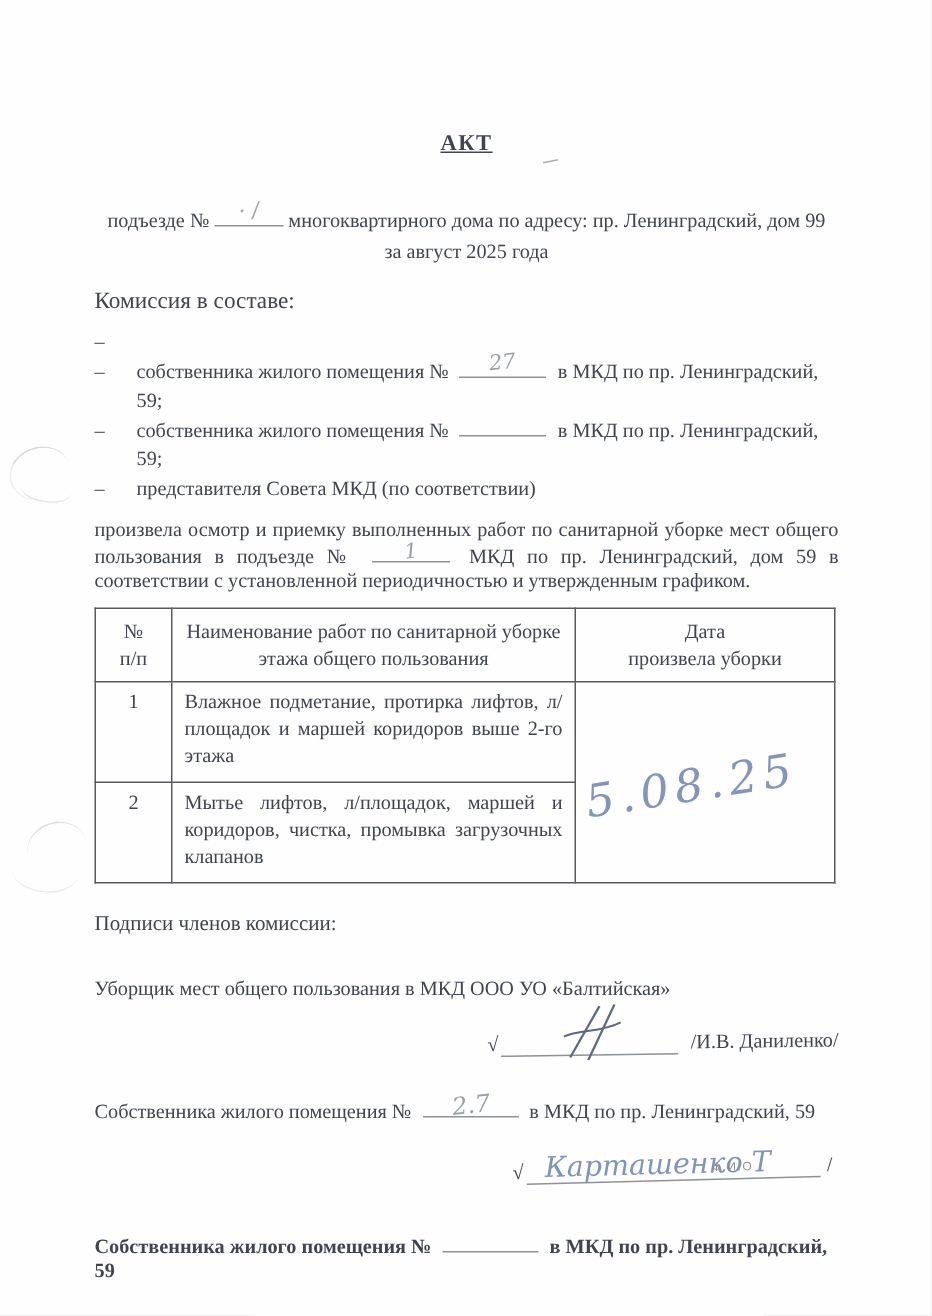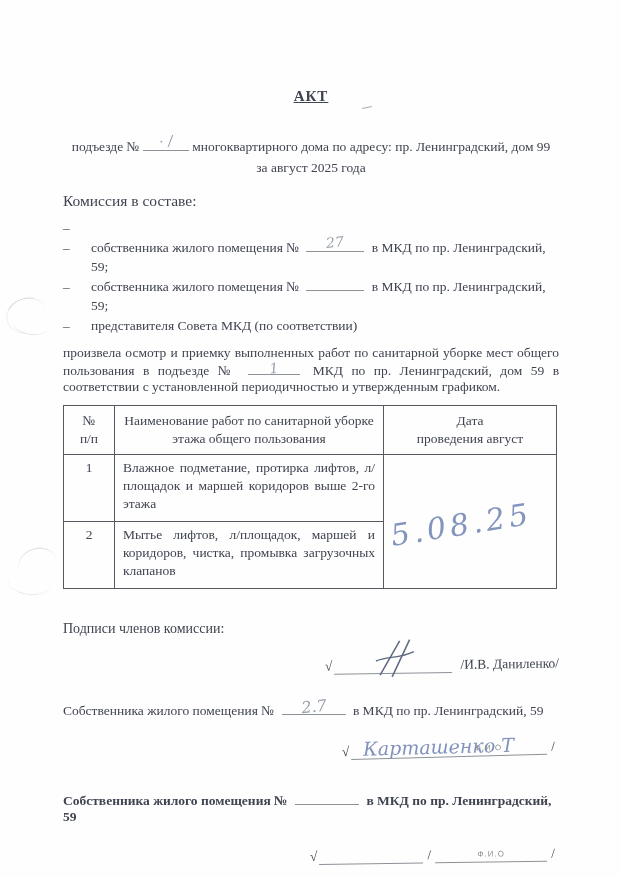--- a/index.html
+++ b/index.html
@@ -38,21 +38,21 @@
   th.col-num, td.cell-num { width:34px; text-align:center; }
   th.col-work { width:252px; text-align:center; }
   th.col-date { width:156px; text-align:center; }
   th { vertical-align:middle !important; padding:6px 8px !important; }
   td.cell-work { text-align:justify; }
   td.cell-date { position:relative; vertical-align:middle; }
   .hw-date { position:absolute; left:6px; top:46%; transform:rotate(-9deg); font-size:30px; letter-spacing:4px; color:#8495bd; font-style:italic; font-family:"DejaVu Serif", serif; white-space:nowrap; }
   tr.row-work td { height:58px; }
 
   
-  .sig-heading { font-size:14px; margin:32px 0 0 0; }
+  .sig-heading { font-size:14px; margin:20px 0 0 0; }
   .sig-label { font-size:13.5px; margin:26px 0 0 0; }
   .sig-label .blank { min-width:58px; margin:0 4px; }
   .sig-row { display:flex; align-items:flex-end; justify-content:flex-end; font-size:13.5px; margin-top:22px; transform:rotate(-0.8deg); }
   .check { margin-right:2px; }
   .u { border-bottom:1px solid #8d9298; height:14px; position:relative; }
   .u .over { position:absolute; left:12px; bottom:-1px; white-space:nowrap; }
   .fio { position:absolute; top:2px; left:50%; transform:translateX(-50%); font-size:8px; letter-spacing:1px; color:#8b8f94; font-family:"Liberation Sans", sans-serif; }
   .slash-sep { margin:0 4px; }
   .name-after { margin-left:8px; white-space:nowrap; }
 
@@ -130,39 +130,40 @@
         <th class="col-num">
           <span>№</span><br>
           <span>п/п</span>
         </th>
         <th class="col-work">
           <span>Наименование работ по санитарной уборке</span><br>
           <span>этажа общего пользования</span>
         </th>
         <th class="col-date">
           <span>Дата</span><br>
-          <span>проведения август</span>
+          <span>произвела уборки</span>
         </th>
       </tr>
       <tr class="row-work">
         <td class="cell-num">1</td>
         <td class="cell-work">Влажное подметание, протирка лифтов, л/площадок и маршей коридоров выше 2-го этажа</td>
         <td class="cell-date" rowspan="2">
           <span class="hw-date">5.08.25</span>
         </td>
       </tr>
       <tr class="row-work">
         <td class="cell-num">2</td>
         <td class="cell-work">Мытье лифтов, л/площадок, маршей и коридоров, чистка, промывка загрузочных клапанов</td>
       </tr>
     </tbody>
       </table>
 
     <p class="sig-heading">Подписи членов комиссии:</p>
 
+    <p class="sig-label">Уборщик мест общего пользования в МКД ООО УО «Балтийская»</p>
     <div class="sig-row">
       <span class="check">√</span>
       <span class="u" style="width:118px;">
         <svg class="scribble" width="56" height="38" viewBox="0 0 56 38">
           <path d="M10 36 L30 2" stroke="#5c6980" stroke-width="1.5" fill="none"></path>
           <path d="M22 38 L40 1" stroke="#5c6980" stroke-width="1.5" fill="none"></path>
           <path d="M6 22 C16 17, 30 20, 44 13" stroke="#5c6980" stroke-width="1.3" fill="none"></path>
         </svg>
       </span>
       <span class="name-after">/И.В. Даниленко/</span>

